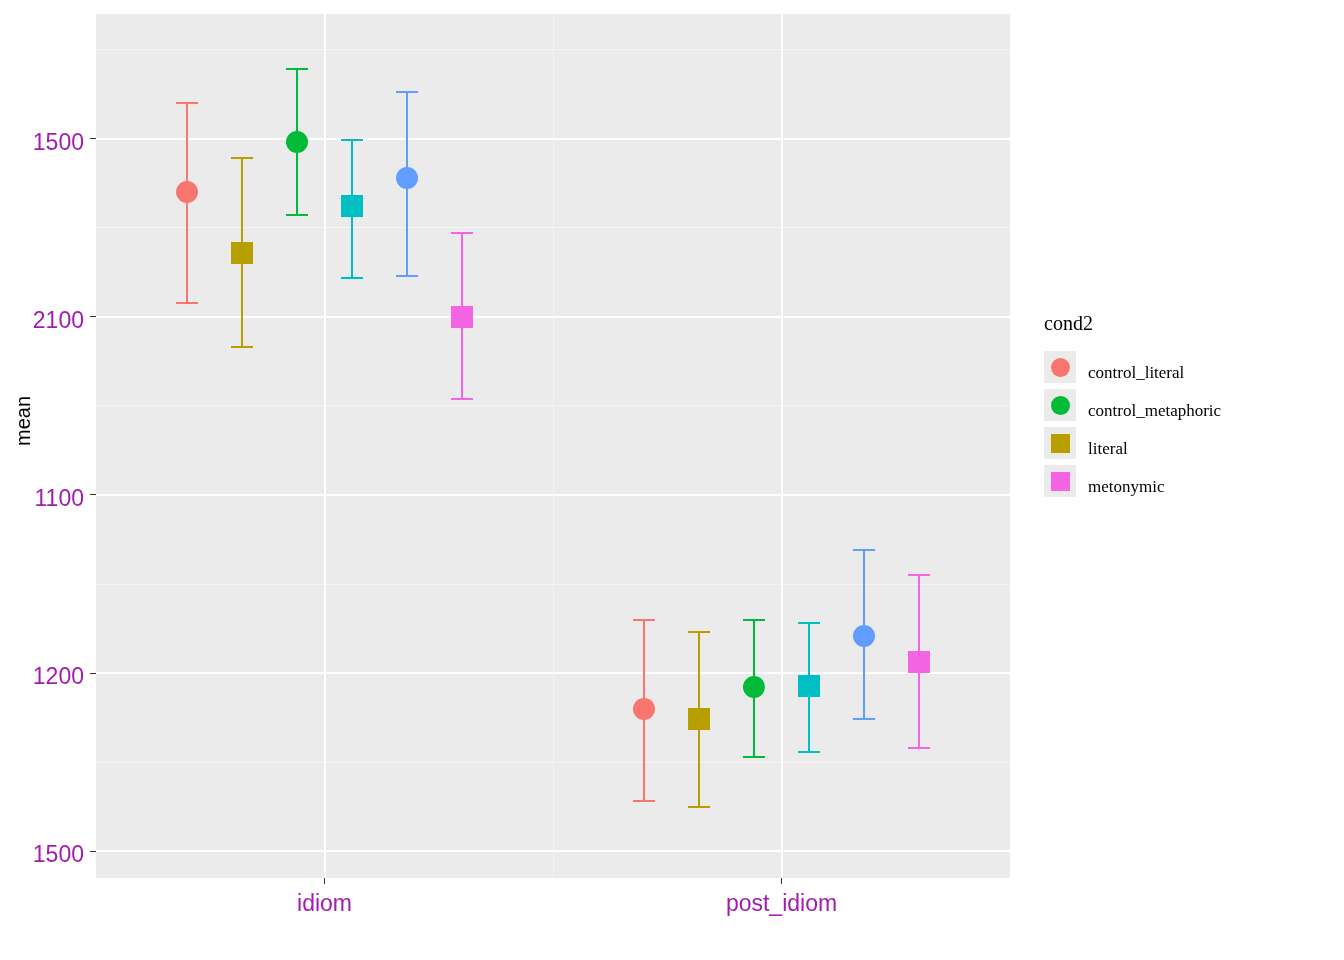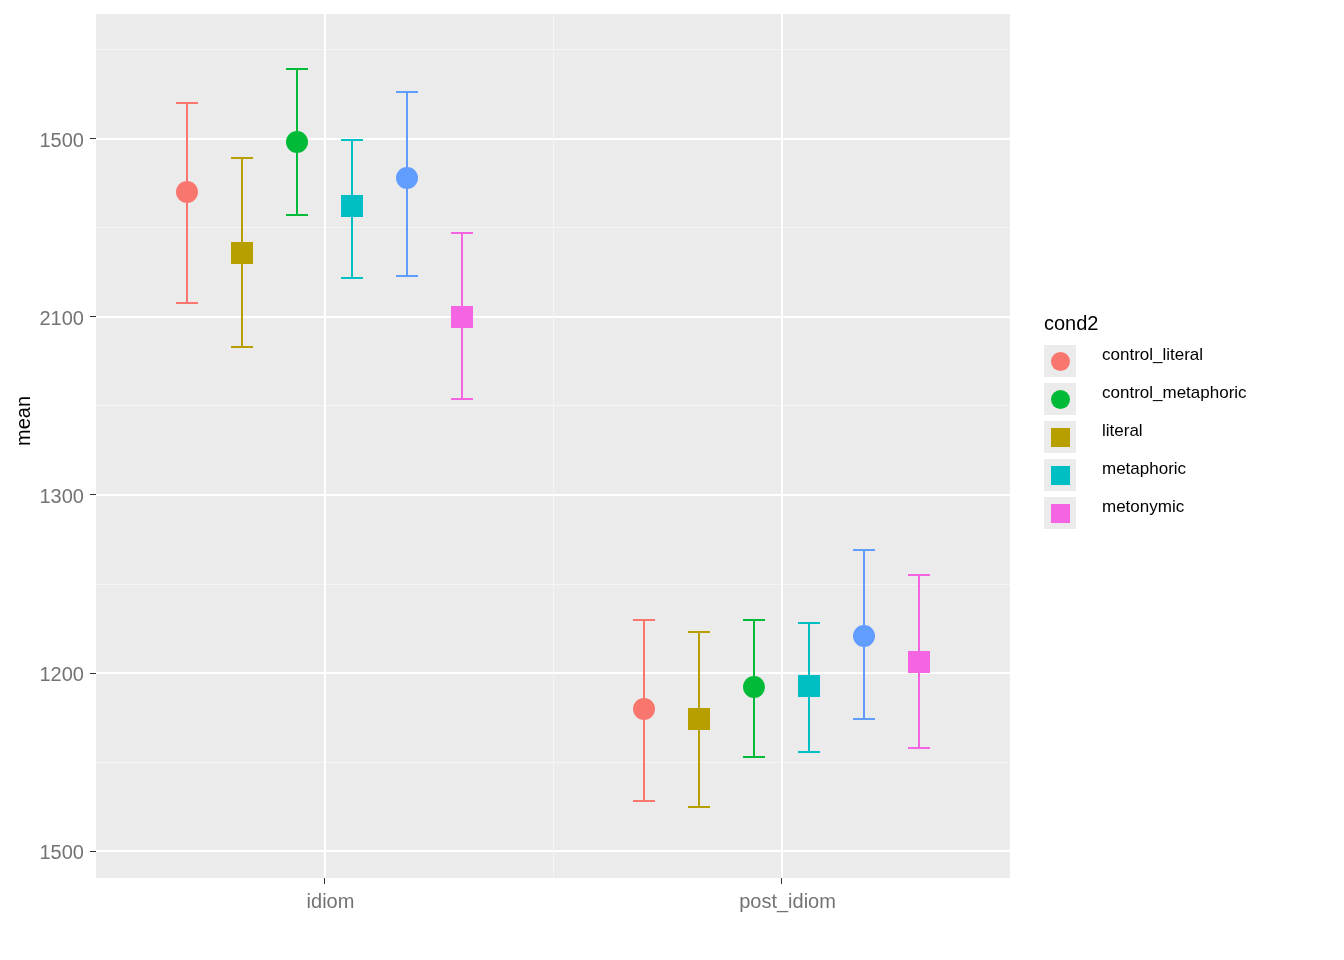--- a/index.html
+++ b/index.html
@@ -28,40 +28,39 @@
     position: absolute;
     background: #f5f5f5;
   }
   .axis-label {
     position: absolute;
     font-size: 20px;
     color: #000;
   }
   .tick-label {
     position: absolute;
-    font-size: 20px;
-    color: #737373;
-    margin-left: 6px;
+    font-size: 23px;
+    color: #a21caf;
   }
   .tick-mark {
     position: absolute;
     background: #333333;
   }
   .legend {
     position: absolute;
+    font-family: Liberation Serif, serif;
   }
   .legend-title {
     font-size: 20px;
     margin-bottom: 10px;
   }
   .legend-item {
     display: flex;
-    align-items: flex-start;
+    align-items: flex-end;
     height: 38px;
-    gap: 14px;
   }
   .legend-key {
     width: 32px;
     height: 32px;
     background: #ebebeb;
     margin-right: 12px;
     position: relative;
     flex: 0 0 32px;
   }
   .legend-label {
@@ -108,26 +107,20 @@
         <div class="legend-key">
           <div style="position: absolute; width: 19px; height: 19px; left: 6.5px; top: 6.5px; background: rgb(0, 186, 56); border-radius: 50%;"></div>
         </div>
         <div class="legend-label">control_metaphoric</div>
       </div>
       <div class="legend-item">
         <div class="legend-key">
           <div style="position: absolute; width: 19px; height: 19px; left: 6.5px; top: 6.5px; background: rgb(183, 159, 0);"></div>
         </div>
         <div class="legend-label">literal</div>
-      </div>
-      <div class="legend-item">
-        <div class="legend-key">
-          <div style="position: absolute; width: 19px; height: 19px; left: 6.5px; top: 6.5px; background: rgb(0, 191, 196);"></div>
-        </div>
-        <div class="legend-label">metaphoric</div>
       </div>
       <div class="legend-item">
         <div class="legend-key">
           <div style="position: absolute; width: 19px; height: 19px; left: 6.5px; top: 6.5px; background: rgb(245, 100, 227);"></div>
         </div>
         <div class="legend-label">metonymic</div>
       </div>
     </div>
 
 <div class="grid-minor" style="left: 96px; width: 914px; top: 761.706px; height: 1px;"></div>
@@ -140,21 +133,21 @@
     <div class="grid-major" style="left: 96px; width: 914px; top: 493.99px; height: 2px;"></div>
     <div class="grid-major" style="left: 96px; width: 914px; top: 315.845px; height: 2px;"></div>
     <div class="grid-major" style="left: 96px; width: 914px; top: 137.701px; height: 2px;"></div>
     <div class="grid-minor" style="top: 14px; height: 864px; left: 552.5px; width: 1px;"></div>
     <div class="grid-major" style="top: 14px; height: 864px; left: 323.5px; width: 2px;"></div>
     <div class="grid-major" style="top: 14px; height: 864px; left: 780.5px; width: 2px;"></div>
     <div class="tick-label" style="right: 1260px; top: 841.278px; text-align: right;">1500</div>
     <div class="tick-mark" style="left: 90px; width: 6px; top: 850.778px; height: 1px;"></div>
     <div class="tick-label" style="right: 1260px; top: 663.134px; text-align: left;">1200</div>
     <div class="tick-mark" style="left: 90px; width: 6px; top: 672.634px; height: 1px;"></div>
-    <div class="tick-label" style="right: 1260px; top: 484.99px; text-align: right;">1300</div>
+    <div class="tick-label" style="right: 1260px; top: 484.99px; text-align: right;">1100</div>
     <div class="tick-mark" style="left: 90px; width: 6px; top: 494.49px; height: 1px;"></div>
     <div class="tick-label" style="right: 1260px; top: 306.845px; text-align: right;">2100</div>
     <div class="tick-mark" style="left: 90px; width: 6px; top: 316.345px; height: 1px;"></div>
     <div class="tick-label" style="right: 1260px; top: 128.701px; text-align: right;">1500</div>
     <div class="tick-mark" style="left: 90px; width: 6px; top: 138.201px; height: 1px;"></div>
     <div class="tick-label" style="left: 204.5px; width: 240px; text-align: center; top: 890px;">idiom</div>
     <div class="tick-mark" style="top: 878px; height: 6px; left: 324px; width: 1px;"></div>
     <div class="tick-label" style="left: 661.5px; width: 240px; text-align: center; top: 890px;">post_idiom</div>
     <div class="tick-mark" style="top: 878px; height: 6px; left: 781px; width: 1px;"></div>
     <div class="errbar-v" style="left: 186.4px; top: 103.072px; height: 199.522px; background: rgb(248, 118, 109);"></div>

